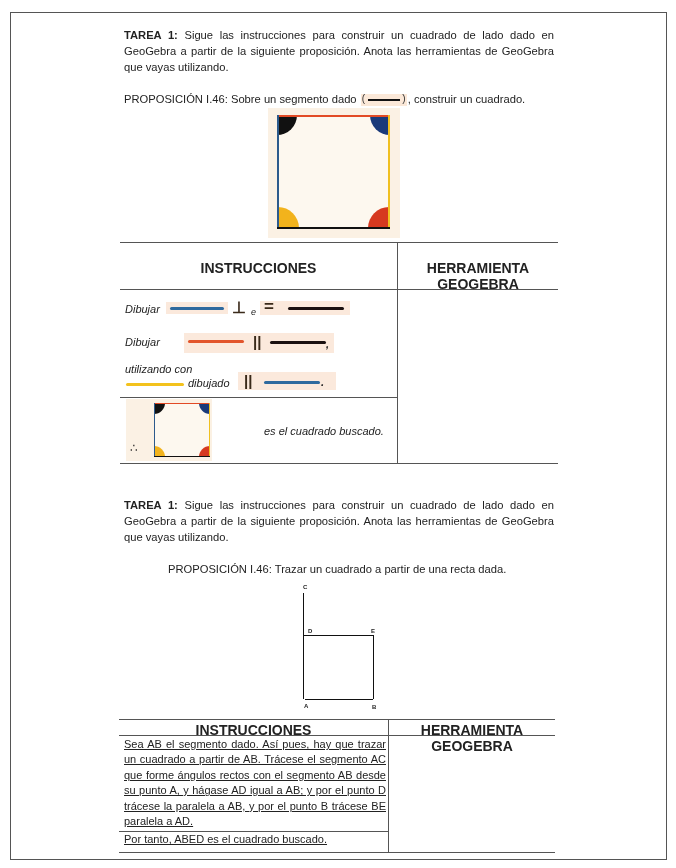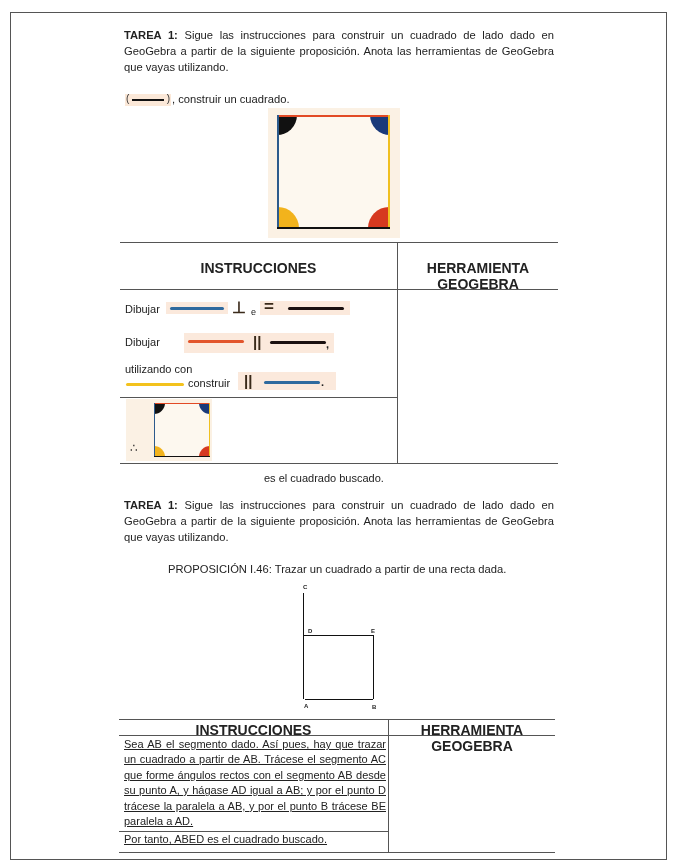--- a/index.html
+++ b/index.html
@@ -18,40 +18,40 @@
 
   
   .byrne { position:absolute; background:#fbf1e4; }
   .byrne .sq { position:absolute; background:#fdf8ef; overflow:hidden; }
   .byrne .q { position:absolute; border-radius:50%; }
 
   
   .hline { position:absolute; height:1px; background:#555; }
   .vline { position:absolute; width:1px; background:#555; }
   .th { position:absolute; font-size:14px; font-weight:bold; color:#222; text-align:center; }
-  .cell-text { position:absolute; font-size:11px; color:#222; white-space:nowrap; }
+  .cell-text { position:absolute; font-size:11px; color:#222; white-space:nowrap;font-style:italic; }
   .stroke { position:absolute; height:3px; border-radius:2px; }
   .stroke-bg { position:absolute; background:#fbe9dc; }
   .glyph { position:absolute; font-weight:bold; color:#3a2a1a; }
 
   
   .t2text { position:absolute; left:124px; width:262px; font-size:11px; line-height:15.4px; color:#222; text-align:justify;text-decoration:underline; }
 
   
   .eu-line { position:absolute; background:#111; }
   .eu-lbl { position:absolute; font-size:6px; font-weight:bold; color:#222; }
 </style>
 </head>
 <body>
 
 <div class="frame"></div>
 
 <div class="para" style="top:27px;"><b>TAREA 1:</b><span> Sigue las instrucciones para construir un cuadrado de lado dado en GeoGebra a partir de la siguiente proposición. Anota las herramientas de GeoGebra que vayas utilizando.</span></div>
 
-<div class="prop" style="top:91px;"><span class="seg-inline"><span class="pl">(</span><span class="bar"></span><span class="pr">)</span></span><span>, construir un cuadrado.</span></div>
+<div class="prop" style="top:91px;"><span>PROPOSICIÓN I.46: Sobre un segmento dado </span><span class="seg-inline"><span class="pl">(</span><span class="bar"></span><span class="pr">)</span></span><span>, construir un cuadrado.</span></div>
 
 <div class="byrne" style="left:268px; top:108px; width:132px; height:130px;">
   <div class="sq" style="left:9px; top:7px; width:113px; height:114px;">
     <div class="q" style="left:-20px; top:-20px; width:40px; height:40px; background:#111;"></div>
     <div class="q" style="right:-20px; top:-20px; width:40px; height:40px; background:#1a3a7a;"></div>
     <div class="q" style="left:-20px; bottom:-20px; width:42px; height:42px; background:#f2b31c;"></div>
     <div class="q" style="right:-20px; bottom:-20px; width:42px; height:42px; background:#d6391f;"></div>
     <div style="position:absolute; left:0; right:0; top:0; height:2px; background:#e24a25;"></div>
     <div style="position:absolute; left:0; top:0; bottom:0; width:2px; background:#2c5a8c;"></div>
     <div style="position:absolute; right:0; top:0; bottom:0; width:2px; background:#f0c020;"></div>
@@ -80,40 +80,40 @@
 
   <div class="cell-text" style="left:125px; top:336px;">Dibujar</div>
   <div class="stroke-bg" style="left:184px; top:333px; width:150px; height:20px;"></div>
   <div class="stroke" style="left:188px; top:340px; width:56px; background:#e2552c;"></div>
   <div class="glyph" style="left:253px; top:333px; font-size:15px;">||</div>
   <div class="stroke" style="left:270px; top:341px; width:56px; background:#1a1010;"></div>
   <div class="cell-text" style="left:326px; top:338px; font-weight:bold;">,</div>
 
   <div class="cell-text" style="left:125px; top:363px;">utilizando con</div>
   <div class="stroke" style="left:126px; top:383px; width:58px; background:#f3c21d;"></div>
-  <div class="cell-text" style="left:188px; top:377px;">construir</div>
+  <div class="cell-text" style="left:188px; top:377px;">dibujado</div>
   <div class="stroke-bg" style="left:238px; top:372px; width:98px; height:18px;"></div>
   <div class="glyph" style="left:244px; top:372px; font-size:15px;">||</div>
   <div class="stroke" style="left:264px; top:381px; width:56px; background:#2f6a9e;"></div>
   <div class="cell-text" style="left:321px; top:376px; font-weight:bold;">.</div>
 
   <div class="byrne" style="left:126px; top:399px; width:86px; height:62px;">
     <div class="sq" style="left:28px; top:4px; width:56px; height:54px;">
       <div class="q" style="left:-11px; top:-11px; width:22px; height:22px; background:#111;"></div>
       <div class="q" style="right:-11px; top:-11px; width:22px; height:22px; background:#1a3a7a;"></div>
       <div class="q" style="left:-11px; bottom:-11px; width:22px; height:22px; background:#f2b31c;"></div>
       <div class="q" style="right:-11px; bottom:-11px; width:22px; height:22px; background:#d6391f;"></div>
       <div style="position:absolute; left:0; right:0; top:0; height:1px; background:#e24a25;"></div>
       <div style="position:absolute; left:0; top:0; bottom:0; width:1px; background:#2c5a8c;"></div>
       <div style="position:absolute; right:0; top:0; bottom:0; width:1px; background:#f0c020;"></div>
       <div style="position:absolute; left:0; right:0; bottom:0; height:1px; background:#111;"></div>
     </div>
     <div style="position:absolute; left:4px; top:42px; font-size:12px; color:#222;">∴</div>
   </div>
-  <div class="cell-text" style="left:264px; top:425px;margin-top:47px;">es el cuadrado buscado.</div>
+  <div class="cell-text" style="left:264px; top:425px;">es el cuadrado buscado.</div>
 
   <div style="position:absolute; left:398px; top:290px; width:160px; height:173px;"></div>
 </div>
 
 <div class="para" style="top:497px;"><b>TAREA 1:</b><span> Sigue las instrucciones para construir un cuadrado de lado dado en GeoGebra a partir de la siguiente proposición. Anota las herramientas de GeoGebra que vayas utilizando.</span></div>
 
 <div class="prop" style="top:561px;margin-left:44px;">PROPOSICIÓN I.46: Trazar un cuadrado a partir de una recta dada.</div>
 
 <div>
   <div class="eu-line" style="left:303px; top:593px; width:1px; height:106px;"></div>

